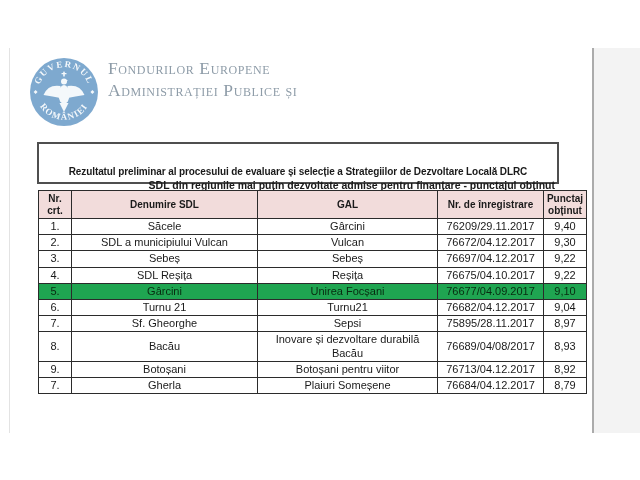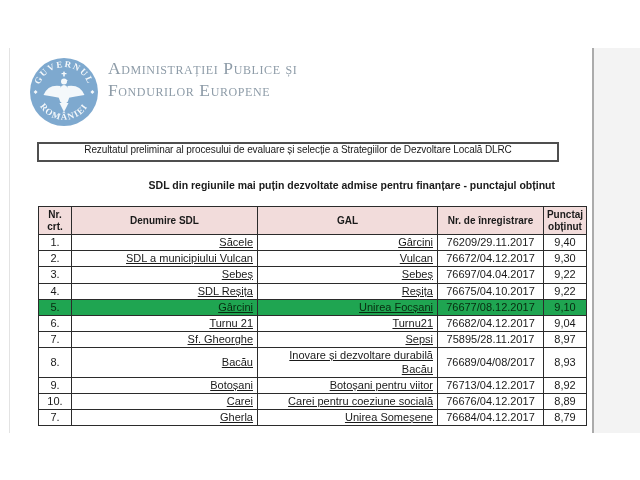--- a/index.html
+++ b/index.html
@@ -26,46 +26,46 @@
     position:absolute; left:108px; top:57px;
     font-family:"Liberation Serif","DejaVu Serif",serif;
     font-variant:small-caps;
     font-size:17.5px; line-height:22px; letter-spacing:0.6px;
     color:var(--ministry-color,#8e9ca8);
   }
   
   .title-box {
     position:absolute; left:37px; top:142px; width:518px;
     border:2px solid #4f4f4f; background:#ffffff;
-    text-align:center; font-weight:normal; font-size:10px;
-    letter-spacing:-0.1px; white-space:nowrap; padding:0 0 5px 0;
+    text-align:center; font-weight:bold; font-size:10px;
+    letter-spacing:-0.1px; white-space:nowrap; padding:22px 0 5px 0;
   }
   .subtitle {
     position:absolute; left:37px; top:179px; width:518px;
     text-align:right; font-weight:bold; font-size:10.5px;
   }
   
   table.sdl {
-    position:absolute; left:38px; top:206px; width:548px;
+    position:absolute; left:38px; top:190px; width:548px;
     border-collapse:collapse; table-layout:fixed;
     font-size:11px;
   }
   table.sdl th, table.sdl td {
     border:1.5px solid #2b2b2b; overflow:hidden;
   }
   table.sdl th {
     background:var(--header-bg,#f2dcdb);
     font-weight:bold; font-size:10px; line-height:1.15;
     text-align:center; padding:2px 1px;
   }
   table.sdl td {
     padding:1px 4px; line-height:1.2; background:#ffffff;
   }
   td.c-nr, td.c-reg, td.c-pct { text-align:center; padding:1px 1px; }
-  td.c-den, td.c-gal { text-align:right;text-decoration:underline; }
+  td.c-den, td.c-gal { text-align:center; }
   tr.highlight td { background:var(--highlight-bg,#1fa551); color:#082b10; }
 </style>
 </head>
 <body style="--header-bg: #f2dcdb; --highlight-bg: #1fa551; --scan-margin-bg: #f3f3f3; --ministry-color: #8e9ca8;">
 
 <div class="scan-edge-left"></div>
 <div class="scan-margin-right"></div>
 
 <svg class="seal" viewBox="0 0 72 72">
   <circle cx="36" cy="36" r="34" fill="#7ea9cf"></circle>
@@ -90,22 +90,22 @@
     <ellipse cx="36" cy="38.5" rx="5.5" ry="9.5"></ellipse>
     <path d="M31.5 47 L40.5 47 L36 56 Z"></path>
     <rect x="26" y="34.5" width="3" height="3" transform="rotate(45 27.5 36)"></rect>
     <rect x="43" y="34.5" width="3" height="3" transform="rotate(45 44.5 36)"></rect>
   </g>
   <rect x="6.2" y="34.6" width="2.8" height="2.8" transform="rotate(45 7.6 36)" fill="#f4f8fb"></rect>
   <rect x="63" y="34.6" width="2.8" height="2.8" transform="rotate(45 64.4 36)" fill="#f4f8fb"></rect>
 </svg>
 
 <div class="ministry">
+  <div>Fondurilor Europene</div>
   <div>Administrației Publice și</div>
-  <div>Fondurilor Europene</div>
 </div>
 
 <div class="title-box">Rezultatul preliminar al procesului de evaluare și selecție a Strategiilor de Dezvoltare Locală DLRC</div>
 
 <div class="subtitle">SDL din regiunile mai puțin dezvoltate admise pentru finanțare - punctajul obținut</div>
 
 <table class="sdl">
   <colgroup>
     <col style="width:33px">
       <col style="width:186px">
@@ -134,35 +134,35 @@
     <td class="c-nr">2.</td>
     <td class="c-den">SDL a municipiului Vulcan</td>
     <td class="c-gal">Vulcan</td>
     <td class="c-reg">76672/04.12.2017</td>
     <td class="c-pct">9,30</td>
   </tr>
       <tr>
     <td class="c-nr">3.</td>
     <td class="c-den">Sebeș</td>
     <td class="c-gal">Sebeș</td>
-    <td class="c-reg">76697/04.04.2017</td>
+    <td class="c-reg">76697/04.12.2017</td>
     <td class="c-pct">9,22</td>
   </tr>
       <tr>
     <td class="c-nr">4.</td>
     <td class="c-den">SDL Reșița</td>
     <td class="c-gal">Reșița</td>
     <td class="c-reg">76675/04.10.2017</td>
     <td class="c-pct">9,22</td>
   </tr>
       <tr class="highlight">
     <td class="c-nr">5.</td>
     <td class="c-den">Gârcini</td>
     <td class="c-gal">Unirea Focșani</td>
-    <td class="c-reg">76677/08.12.2017</td>
+    <td class="c-reg">76677/04.09.2017</td>
     <td class="c-pct">9,10</td>
   </tr>
       <tr>
     <td class="c-nr">6.</td>
     <td class="c-den">Turnu 21</td>
     <td class="c-gal">Turnu21</td>
     <td class="c-reg">76682/04.12.2017</td>
     <td class="c-pct">9,04</td>
   </tr>
       <tr>
@@ -180,27 +180,20 @@
     <td class="c-pct">8,93</td>
   </tr>
       <tr>
     <td class="c-nr">9.</td>
     <td class="c-den">Botoșani</td>
     <td class="c-gal">Botoșani pentru viitor</td>
     <td class="c-reg">76713/04.12.2017</td>
     <td class="c-pct">8,92</td>
   </tr>
       <tr>
-    <td class="c-nr">10.</td>
-    <td class="c-den">Carei</td>
-    <td class="c-gal">Carei pentru coeziune socială</td>
-    <td class="c-reg">76676/04.12.2017</td>
-    <td class="c-pct">8,89</td>
-  </tr>
-      <tr>
     <td class="c-nr">7.</td>
     <td class="c-den">Gherla</td>
-    <td class="c-gal">Unirea Someșene</td>
+    <td class="c-gal">Plaiuri Someșene</td>
     <td class="c-reg">76684/04.12.2017</td>
     <td class="c-pct">8,79</td>
   </tr>
     </tbody>
 </table>
 
 </body></html>

